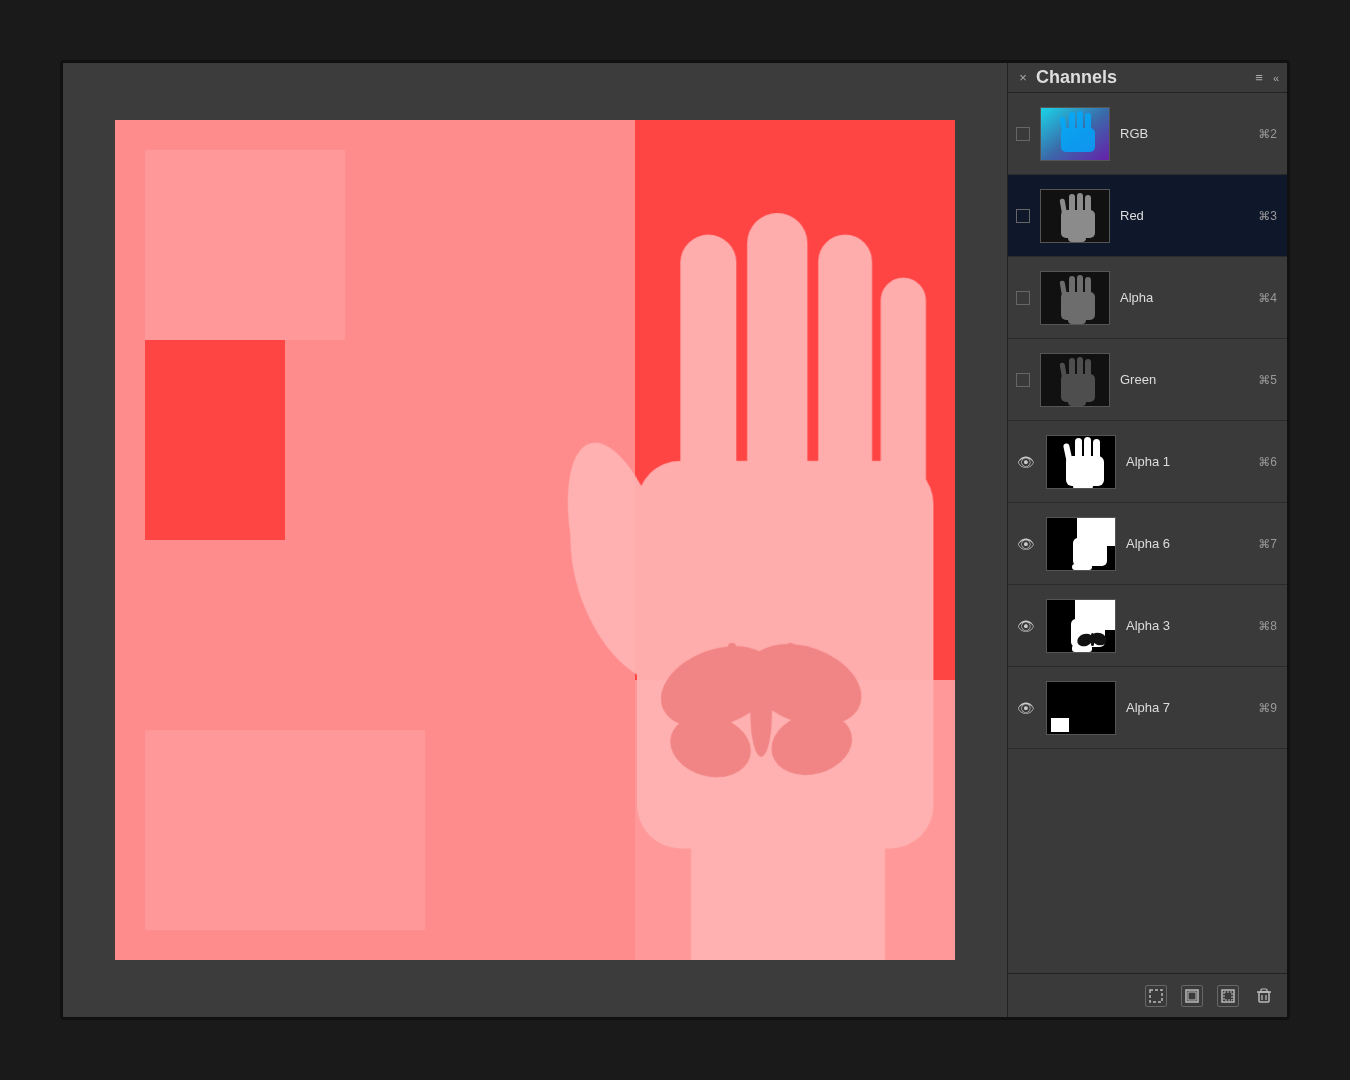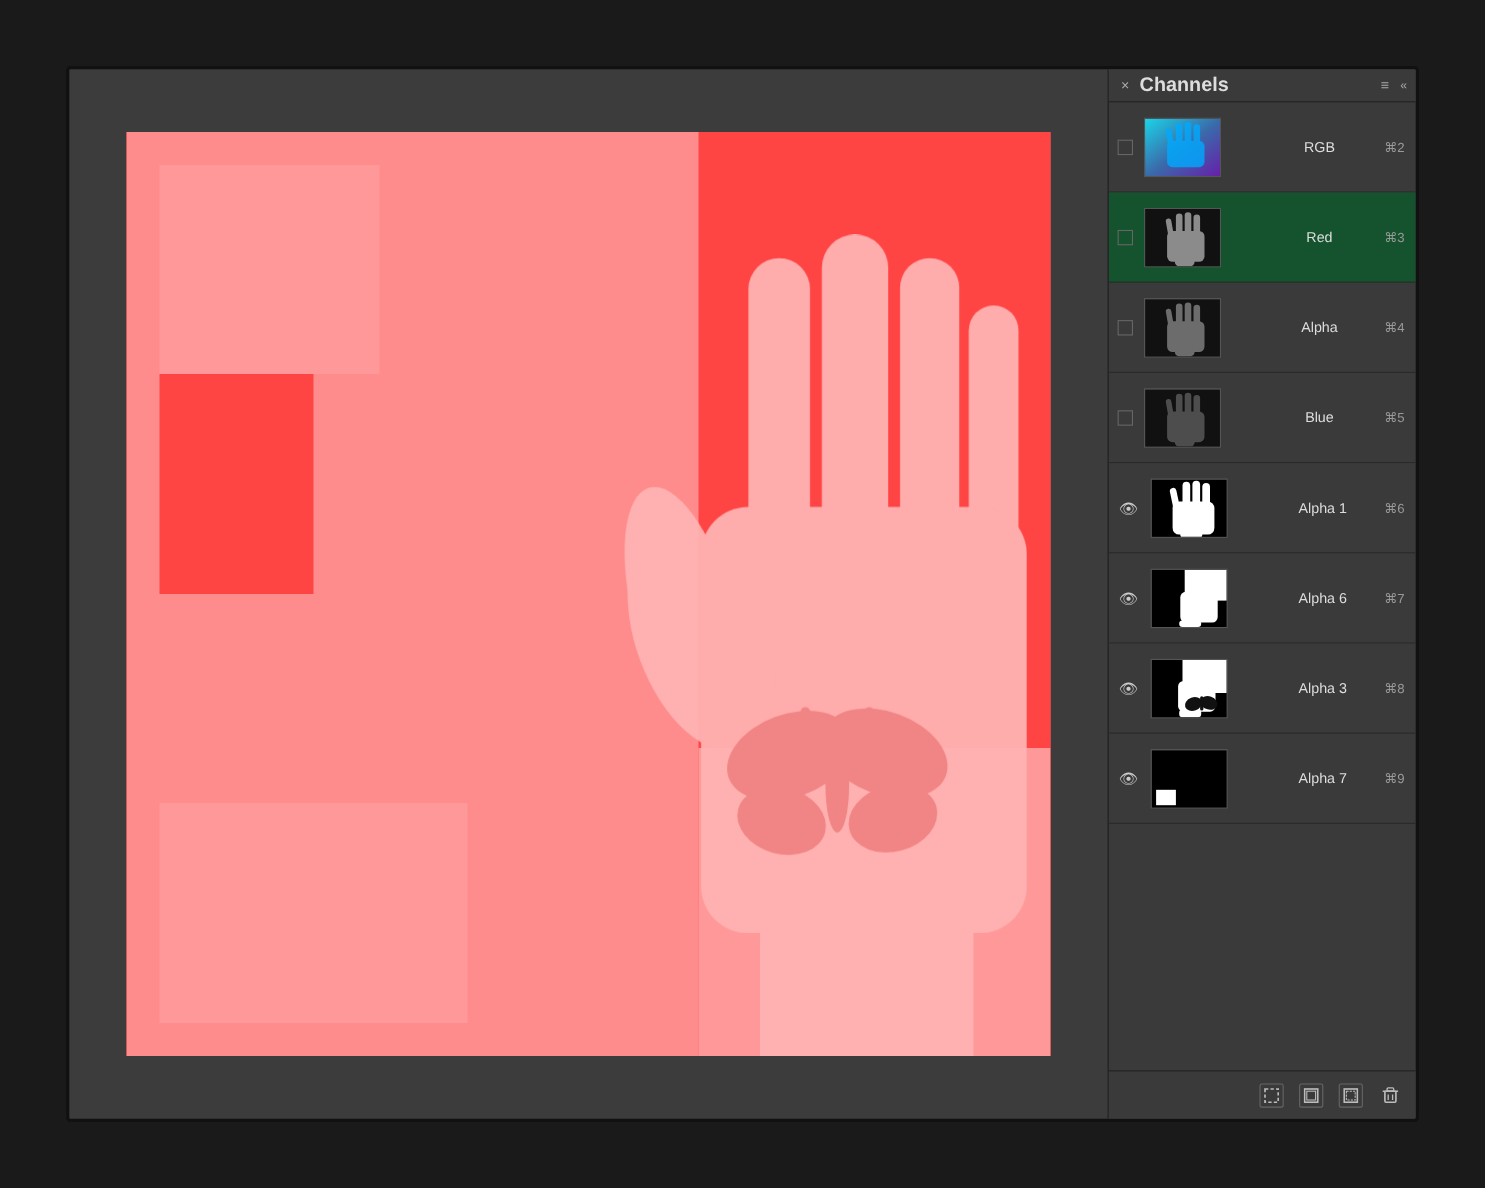--- a/index.html
+++ b/index.html
@@ -139,34 +139,33 @@
     }
     .collapse-icon {
       color: #aaa;
       font-size: 11px;
       cursor: pointer;
     }
     
     .channels-list {
       flex: 1;
       overflow-y: auto;
-      text-align: center;
     }
     .channel-row {
       height: 82px;
       display: flex;
       align-items: center;
       padding: 0 8px;
       gap: 10px;
       border-bottom: 1px solid #2a2a2a;
       cursor: pointer;
       position: relative;
     }
     .channel-row.selected {
-      background: #14532d;
+      background: #0f172a;
     }
     .channel-checkbox {
       width: 14px;
       height: 14px;
       border: 1px solid #666;
       background: transparent;
       flex-shrink: 0;
     }
     .channel-eye {
       width: 20px;
@@ -389,21 +388,21 @@
               <rect x="28" y="4" width="6" height="22" rx="3"></rect>
               <rect x="36" y="3" width="6" height="24" rx="3"></rect>
               <rect x="44" y="5" width="6" height="21" rx="3"></rect>
               <rect x="20" y="9" width="5" height="18" rx="2.5" transform="rotate(-10 20 18)"></rect>
               <rect x="20" y="20" width="34" height="28" rx="5"></rect>
               <rect x="27" y="44" width="18" height="8" rx="4"></rect>
             </g>
           </svg>
         </div>
         <div class="channel-info">
-          <span class="channel-name">Blue</span>
+          <span class="channel-name">Green</span>
         </div>
         <span class="channel-shortcut">⌘5</span>
       </div>
 
       <div class="channel-row">
         <div class="channel-eye">👁</div>
         <div class="channel-thumb">
           <svg width="70" height="54" viewBox="0 0 70 54">
             <rect width="70" height="54" fill="#000"></rect>
             <g fill="white">

